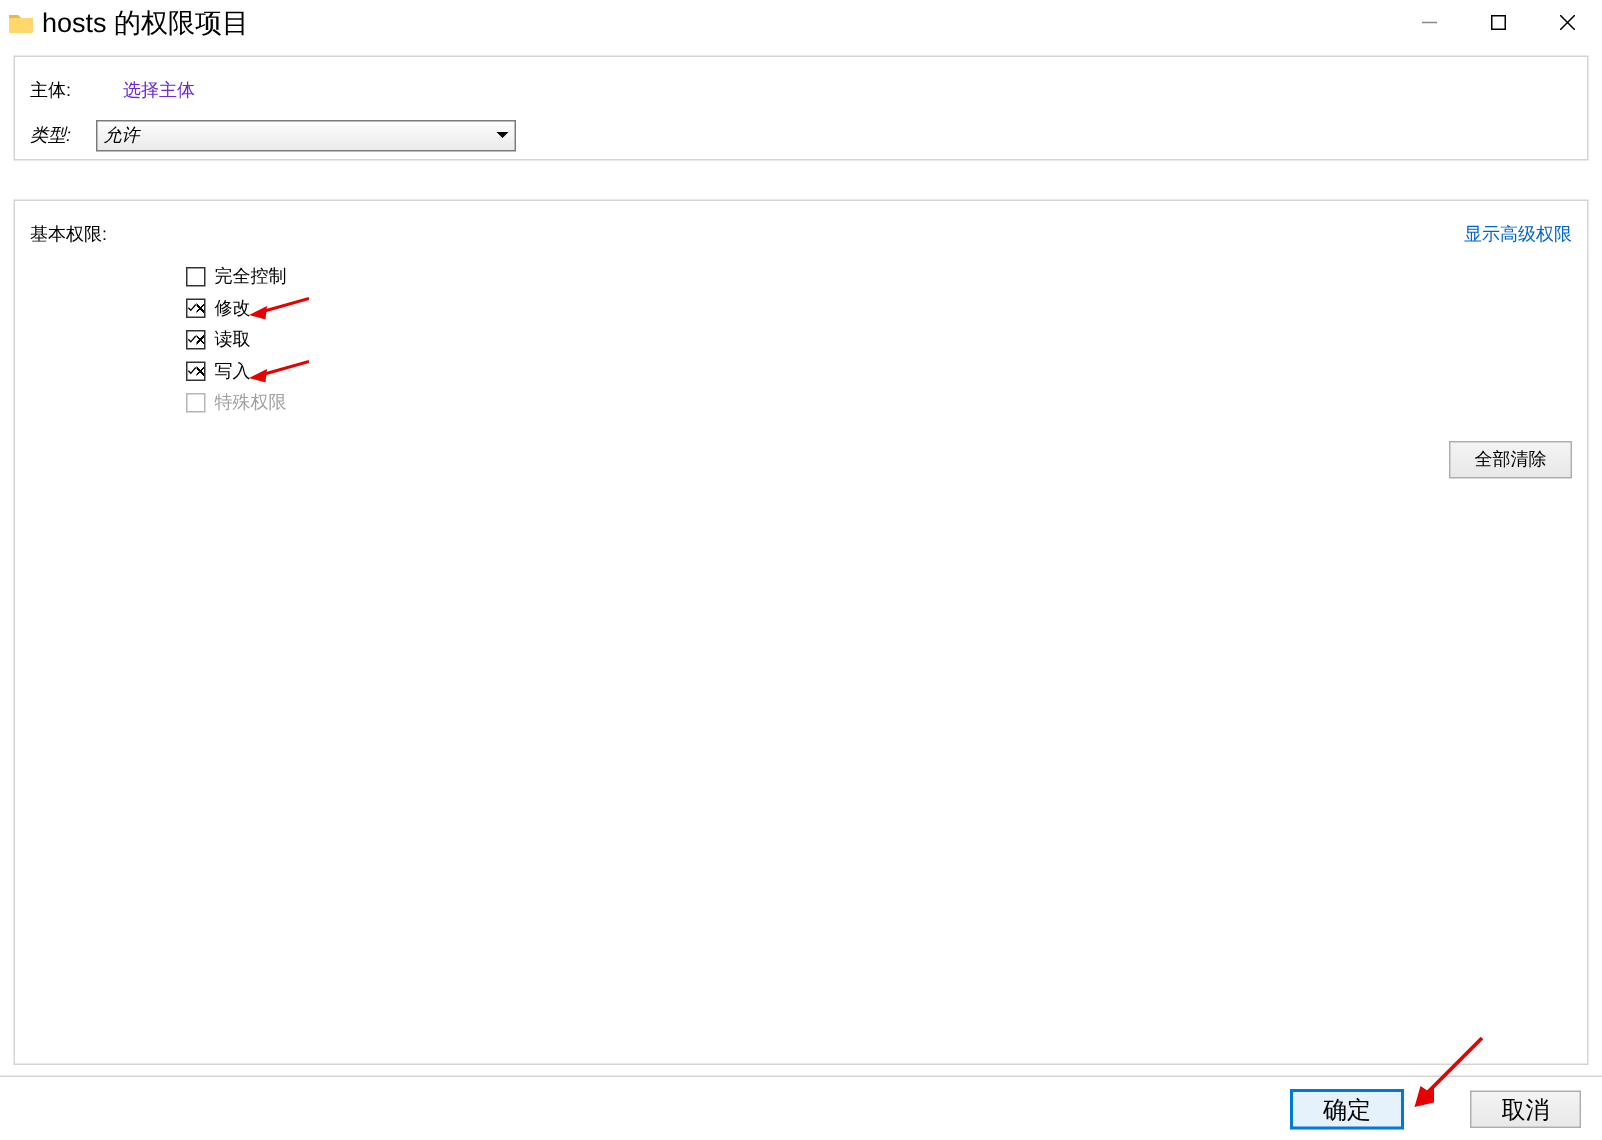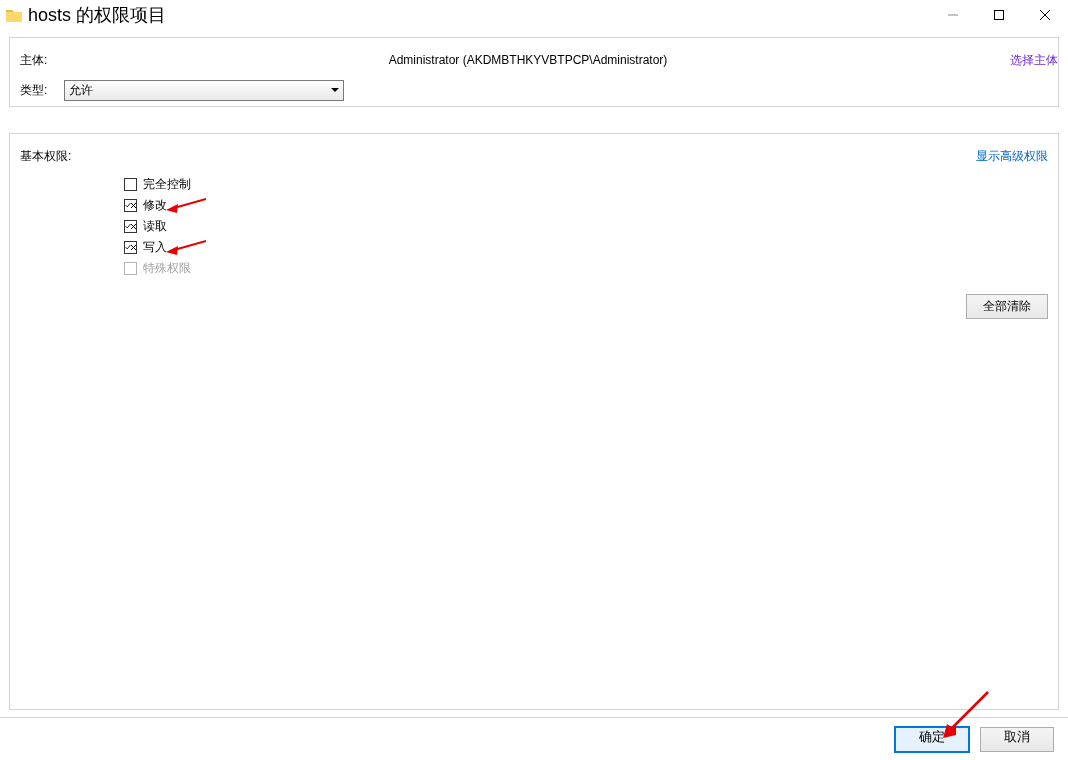--- a/index.html
+++ b/index.html
@@ -66,22 +66,22 @@
   .row{
     display:flex;align-items:center;
     height:20px;
   }
   .label-col{
     width:54px;
     padding-left:10px;
     box-sizing:border-box;
     color:#000;
   }
-  .group-top .row1{margin-top:12px;justify-content:space-between;}
-  .group-top .row2{margin-top:10px;}
+  .group-top .row1{margin-top:12px;}
+  .group-top .row2{margin-top:10px;font-style:italic;}
   .principal-val{margin-left:0;}
   .link{
     color:#6d28d9;
     margin-left:18px;
     cursor:pointer;
   }
   .select{
     position:relative;
     width:280px;
     height:21px;
@@ -174,22 +174,23 @@
     align-items:center;
     justify-content:flex-end;
     padding-right:14px;
     gap:10px;
     box-sizing:border-box;
   }
   .btn{
     width:72px;height:23px;
     border:1px solid #adadad;
     background:linear-gradient(#f4f4f4,#e8e8e8);
-    display:flex;align-items:flex-start;justify-content:center;
-    font-size:13px;
+    display:flex;align-items:flex-end;justify-content:center;
+    font-size:16px;
+    margin-left:34px;
   }
   .btn.primary{
     border:2px solid #0078d7;
     background:#e5f1fb;
   }
   
   .big-arrow{
     position:absolute;
     pointer-events:none;
   }
@@ -222,21 +223,20 @@
         </svg>
     </div>
   </div>
 </div>
 
 <div class="client">
 
   <div class="group-box group-top">
     <div class="row row1">
       <span class="label-col">主体:</span>
-      <span class="principal-val">Administrator (AKDMBTHKYVBTPCP\Administrator)</span>
       <span class="link">选择主体</span>
     </div>
     <div class="row row2">
       <span class="label-col">类型:</span>
       <div class="select">
         <span>允许</span>
         <span class="chev"></span>
       </div>
     </div>
   </div>

